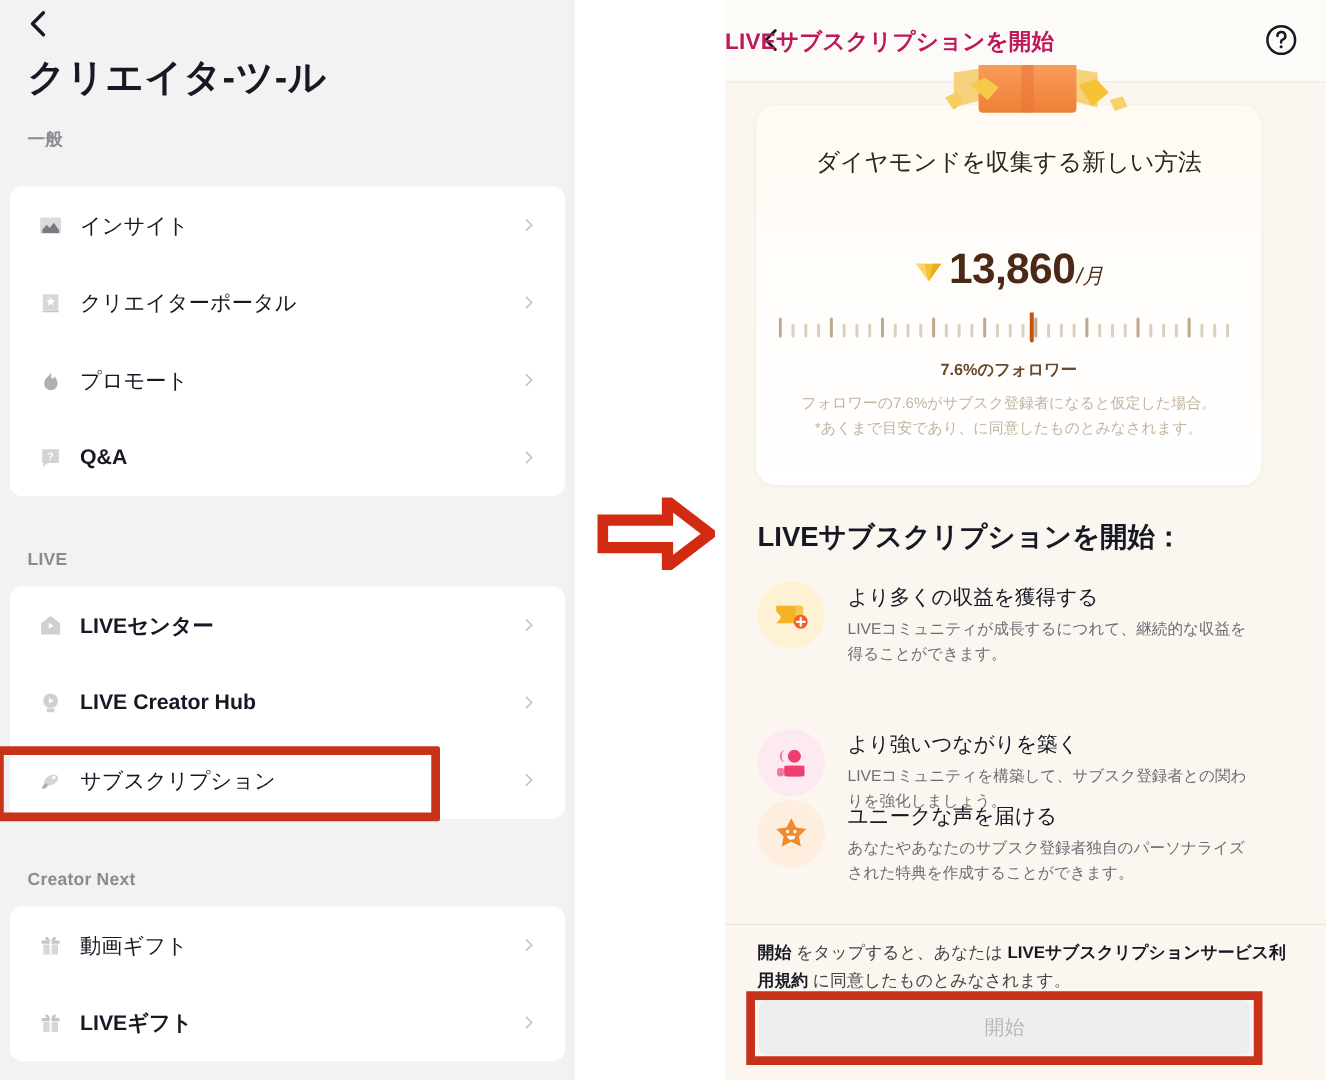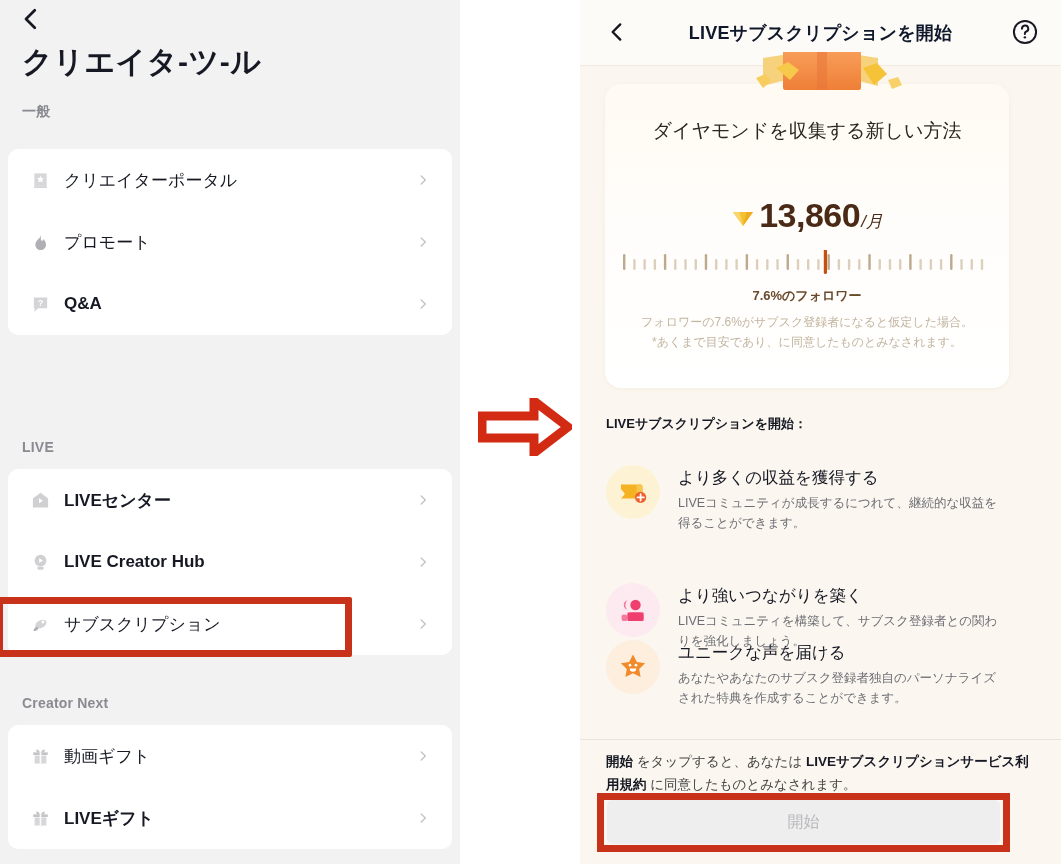--- a/index.html
+++ b/index.html
@@ -136,24 +136,23 @@
   #rp-back {
     position: absolute;
     left: 24px; top: 18px;
     width: 26px; height: 28px;
     color: #161823;
   }
   #rp-title {
     position: absolute;
     left: 0; top: 21px;
     width: 481px;
-    text-align: center;
     font-size: 18px;
     font-weight: 700;
-    color: #0f172a;
+    color: #be185d;
     letter-spacing: 0.2px;
   }
   #rp-help {
     position: absolute;
     right: 22px; top: 18px;
     width: 28px; height: 28px;
     color: #161823;
   }
 
   
@@ -232,21 +231,21 @@
     text-align: center;
     font-size: 12px;
     line-height: 20px;
     color: #c2b49f;
   }
 
   
   #features-heading {
     position: absolute;
     left: 26px; top: 415px;
-    font-size: 13px;
+    font-size: 22px;
     font-weight: 700;
     color: #161823;
   }
   .feature {
     position: absolute;
     left: 26px;
     width: 430px;
     display: flex;
     align-items: flex-start;
   }
@@ -321,20 +320,34 @@
     <svg viewBox="0 0 24 24" width="30" height="30" fill="none" stroke="currentColor" stroke-width="2.2" stroke-linecap="round" stroke-linejoin="round">
       <polyline points="15,5 8,12 15,19"></polyline>
     </svg>
   </div>
 
   <div id="page-title">クリエイタ-ツ-ル</div>
 
   <div class="sec-label" style="top:103px">一般</div>
   <div class="card-group" style="top:149px">
 
+    <div class="row">
+      <span class="ic">
+        <svg viewBox="0 0 20 20" width="19" height="19" fill="currentColor">
+          <path d="M2 3.2h16a.8.8 0 0 1 .8.8v12a.8.8 0 0 1-.8.8H2a.8.8 0 0 1-.8-.8V4a.8.8 0 0 1 .8-.8z" opacity=".45"></path>
+          <path d="M3 13.5l3.6-4.2 2.6 2.6 3.4-4.4L17 13.5v2.8H3z" fill="#7a7a80"></path>
+        </svg>
+      </span>
+      <span class="lbl">インサイト</span>
+      <span class="chev">
+        <svg viewBox="0 0 24 24" width="14" height="14" fill="none" stroke="currentColor" stroke-width="2.4" stroke-linecap="round" stroke-linejoin="round">
+            <polyline points="9,5 16,12 9,19"></polyline>
+          </svg>
+      </span>
+    </div>
 
     <div class="row">
       <span class="ic">
         <svg viewBox="0 0 20 20" width="19" height="19" fill="currentColor">
           <path d="M3.5 2.5h13v13.2h-13z" opacity=".5"></path>
           <path d="M3.2 16.2h13.6v1.4H3.2z" opacity=".75"></path>
           <path d="M10 5.1l1.1 2.3 2.5.3-1.8 1.8.5 2.5L10 10.8l-2.3 1.2.5-2.5L6.4 7.7l2.5-.3z" fill="#fff"></path>
         </svg>
       </span>
       <span class="lbl">クリエイターポータル</span>

